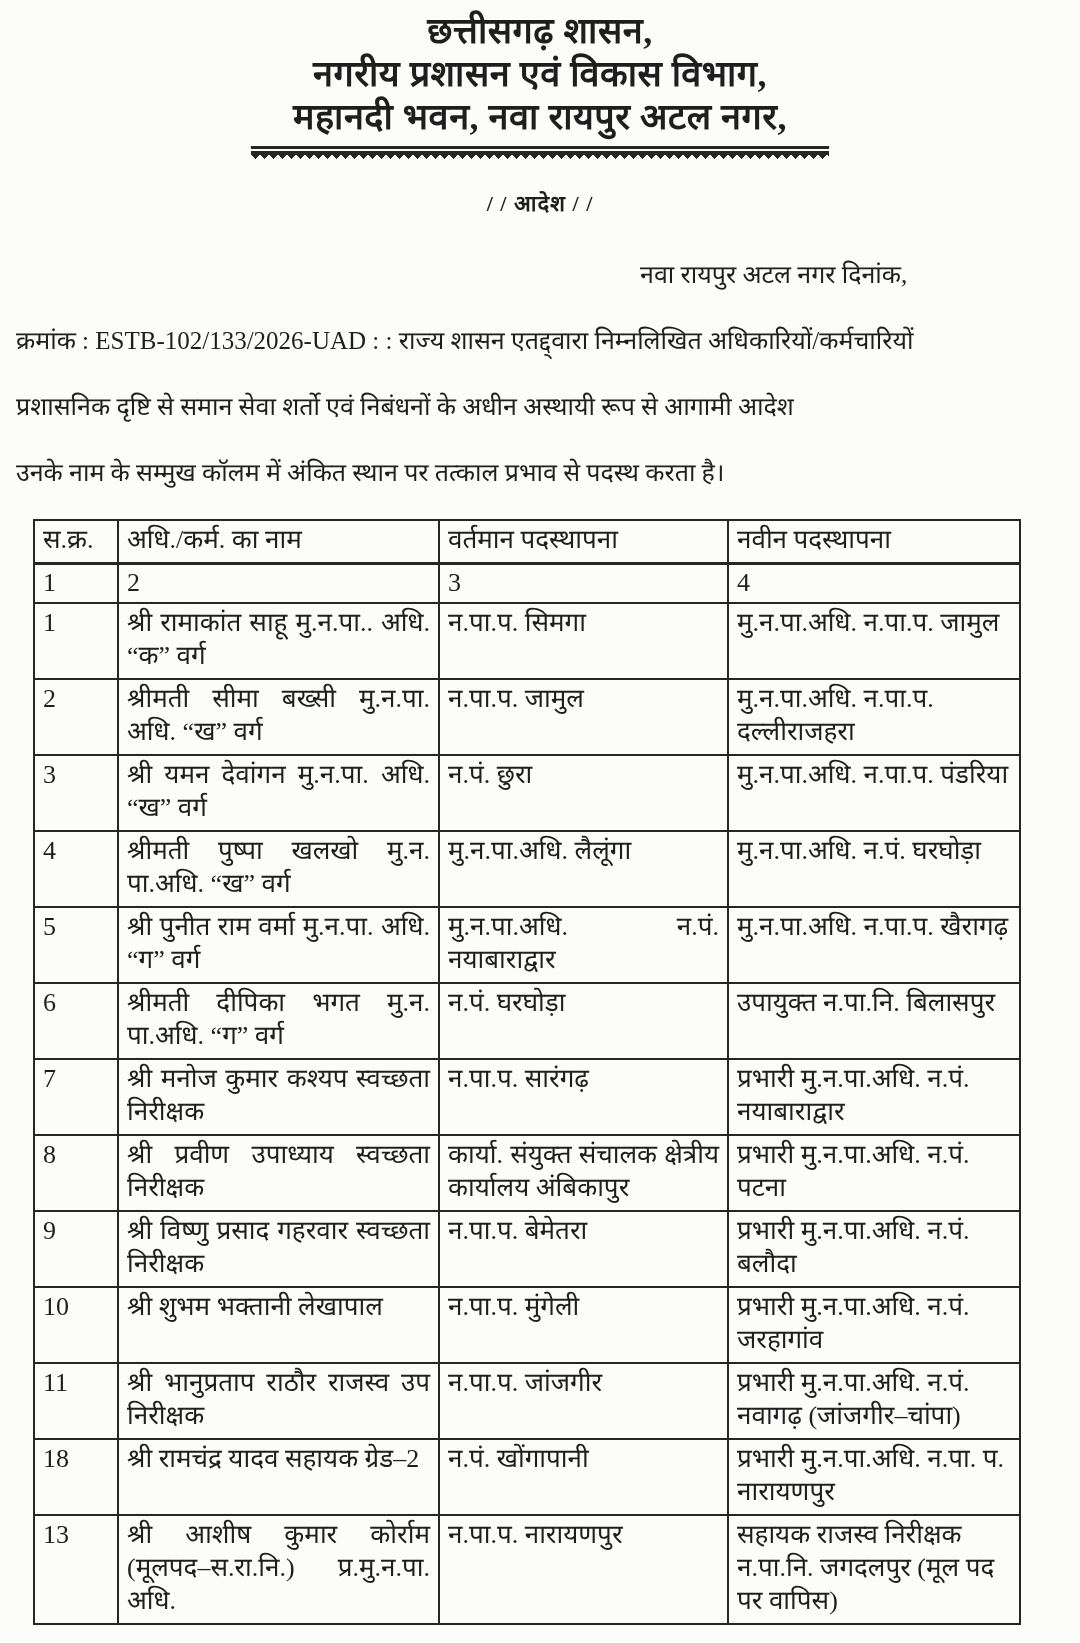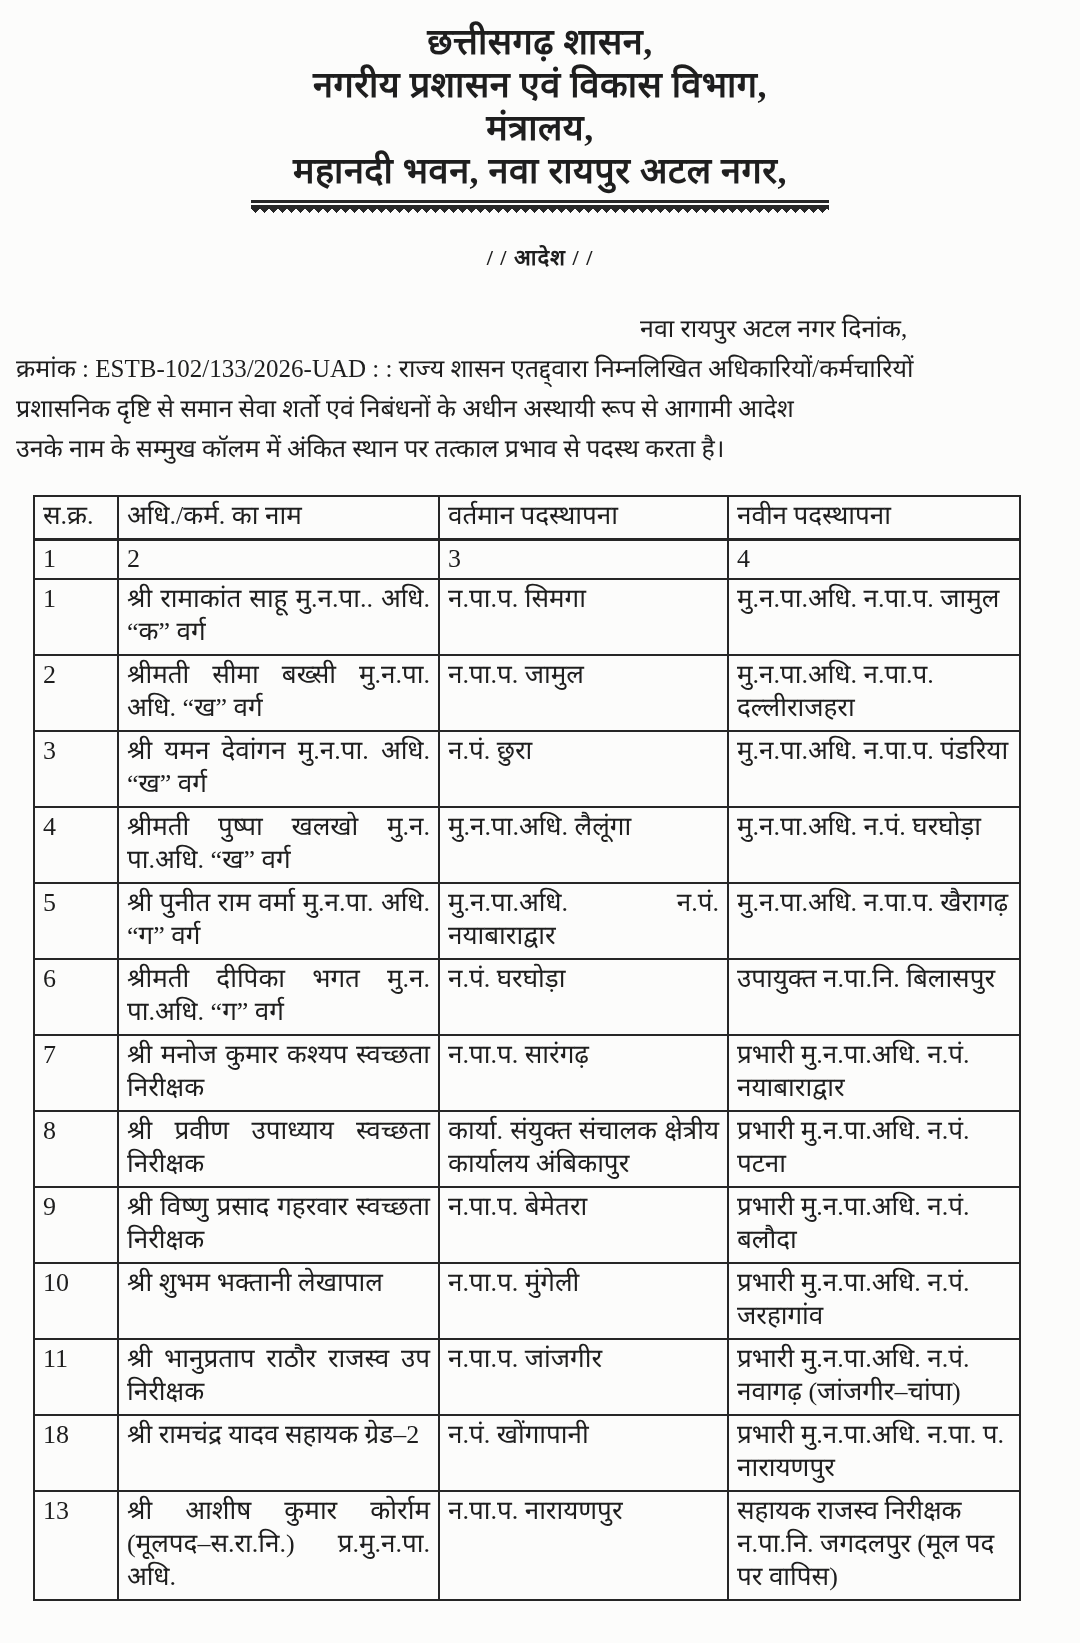--- a/index.html
+++ b/index.html
@@ -9,21 +9,21 @@
   body {
     width: 1080px;
     height: 1643px;
     overflow: hidden;
     background: #fcfcfb;
     color: #1e1e1e;
     font-family: "Liberation Serif", "DejaVu Serif", serif;
     position: relative;
   }
   .doc-header {
-    padding-top: 21px;
+    padding-top: 10px;
     text-align: center;
     font-weight: bold;
     font-size: 36px;
     line-height: 43px;
     letter-spacing: 0.5px;
   }
   .separator {
     width: 578px;
     margin: 7px auto 0 auto;
   }
@@ -49,20 +49,21 @@
     line-height: 40px;
   }
   .intro .dateline {
     padding-left: 640px;
     white-space: nowrap;
   }
   .intro .intro-line {
     padding-left: 16px;
     white-space: nowrap;
     overflow: hidden;
+    margin-top: 26px;
   }
   table.transfer-table {
     border-collapse: collapse;
     margin: 26px 0 0 33px;
     width: 986px;
     table-layout: fixed;
     font-size: 26px;
     line-height: 33px;
   }
   table.transfer-table col.c1 { width: 84px; }
@@ -85,21 +86,20 @@
   td.cell-current { text-align: justify; }
   td.cell-new { text-align: left; }
   tr.number-row td { padding-top: 1px; padding-bottom: 3px; }
 </style>
 </head>
 <body>
 
 <div class="doc-header">
   <div>छत्तीसगढ़ शासन,</div>
   <div>नगरीय प्रशासन एवं विकास विभाग,</div>
-  <div>मंत्रालय,</div>
   <div>महानदी भवन, नवा रायपुर अटल नगर,</div>
 </div>
 
 <div class="separator">
   <div class="sep-solid"></div>
   <div class="sep-zigzag"></div>
 </div>
 
 <div class="order-title">/ / आदेश / /</div>
 

